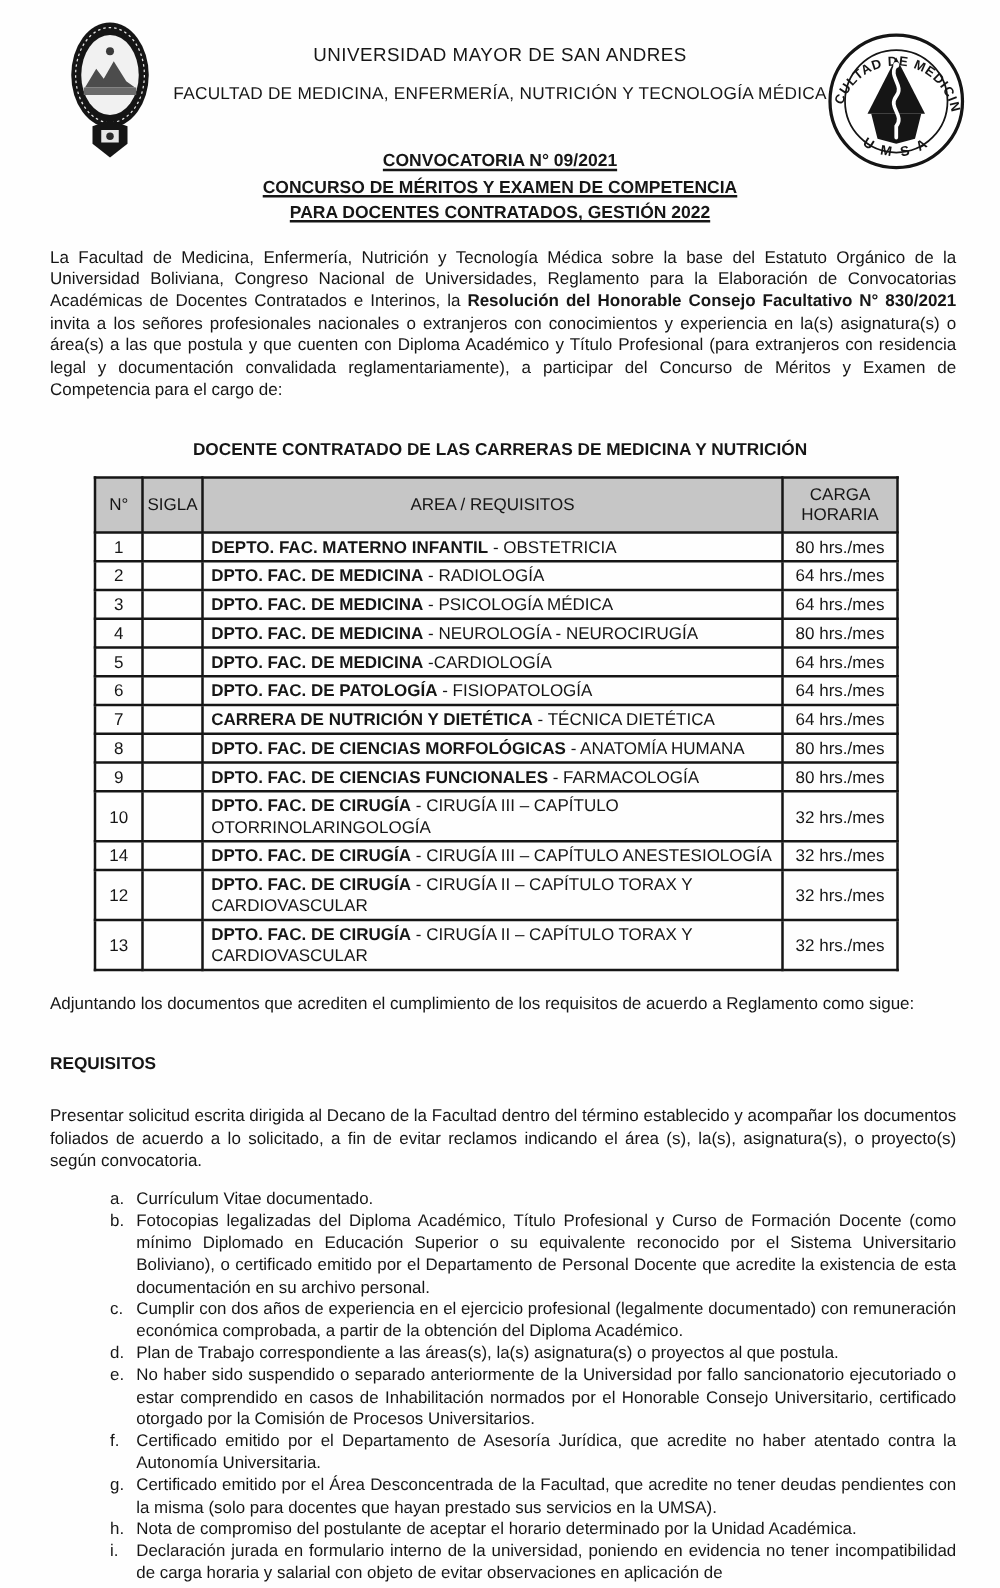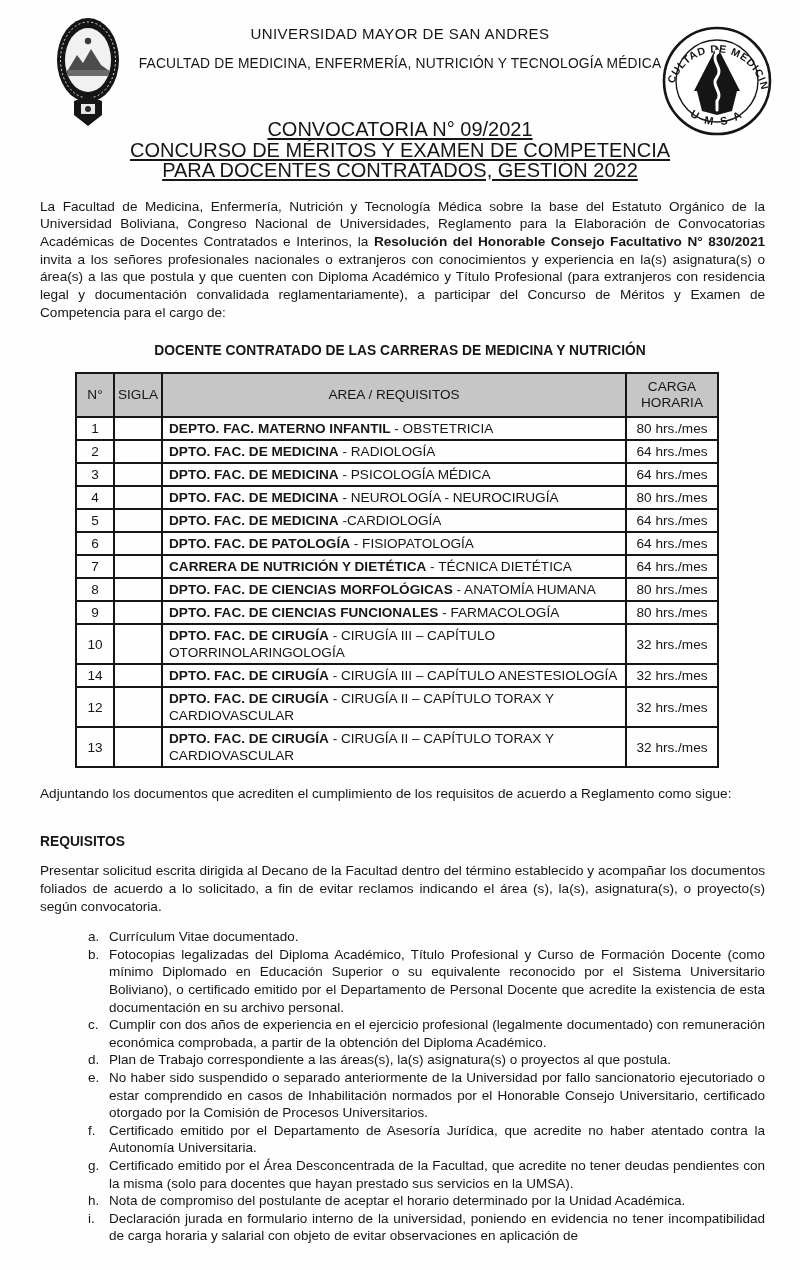--- a/index.html
+++ b/index.html
@@ -3,52 +3,52 @@
 <meta charset="utf-8">
 <style>
   html,body{margin:0;padding:0;}
   body{
     width:800px;height:1270px;background:#ffffff;
     font-family:"Liberation Sans",sans-serif;color:#161616;
   }
   .page{position:relative;width:800px;height:1270px;overflow:hidden;background:#fefefe;}
 
   
-  .hdr{padding-top:25px;text-align:center;}
+  .hdr{padding-top:36px;text-align:center;}
   .hdr-l1{font-size:15px;letter-spacing:.4px;}
   .hdr-l2{font-size:13.8px;margin-top:14px;letter-spacing:.2px;}
   .logo-left{position:absolute;left:56px;top:16px;}
   .logo-right{position:absolute;left:660px;top:24px;}
 
   
-  .title{margin-top:48px;text-align:center;font-weight:normal;font-size:20px;line-height:20.5px;}
+  .title{margin-top:36px;text-align:center;font-weight:bold;font-size:14px;line-height:20.5px;}
   .title span{display:block;text-decoration:underline;text-decoration-thickness:2px;text-underline-offset:2px;}
 
   
   .para{margin:0 35px 0 40px;text-align:justify;font-size:13.6px;line-height:17.7px;}
   .intro{margin-top:17px;}
-  .tbl-heading{margin-top:22px;text-align:center;font-weight:bold;font-size:13.8px;}
+  .tbl-heading{margin-top:32px;text-align:center;font-weight:bold;font-size:13.8px;}
 
   
   table{margin:14px 0 0 75px;border-collapse:collapse;width:642px;table-layout:fixed;}
   th,td{border:2px solid #161616;}
   thead th{
     background:#c6c6c6;font-weight:normal;font-size:13.6px;height:40px;
     text-align:center;vertical-align:middle;line-height:16px;
   }
   td{font-size:13.6px;line-height:17px;vertical-align:middle;padding:1px 2px;}
   td.c-n{text-align:center;height:18px;}
   td.c-area{padding:2px 4px 2px 6px;}
   td.c-area b{font-weight:bold;}
   td.c-carga{text-align:center;}
 
   
   .after-table{margin-top:17px;}
   .req-heading{margin:31px 0 0 40px;font-weight:bold;font-size:13.8px;}
-  .req-intro{margin-top:13px;}
+  .req-intro{margin-top:26px;}
   .req-list{margin:13px 35px 0 88px;}
   .req{display:flex;font-size:13.5px;line-height:17.6px;}
   .req-letter{flex:0 0 21px;}
   .req-text{flex:1;text-align:justify;}
 </style>
 </head>
 <body>
 
 <div class="page">
 

